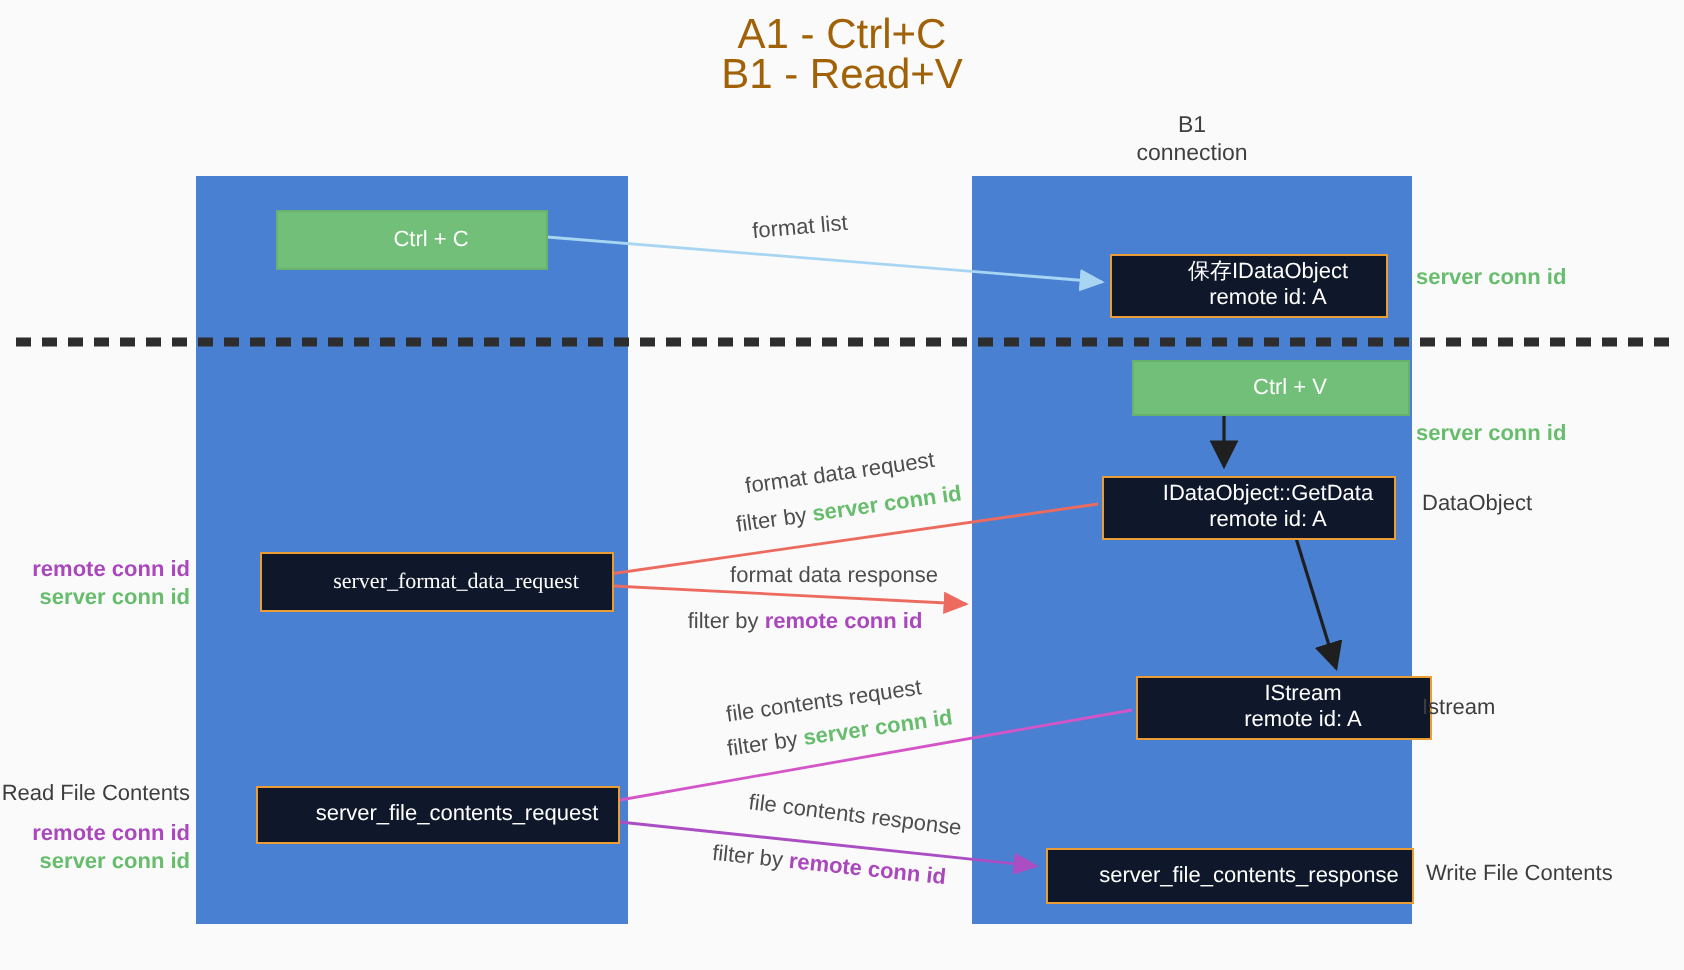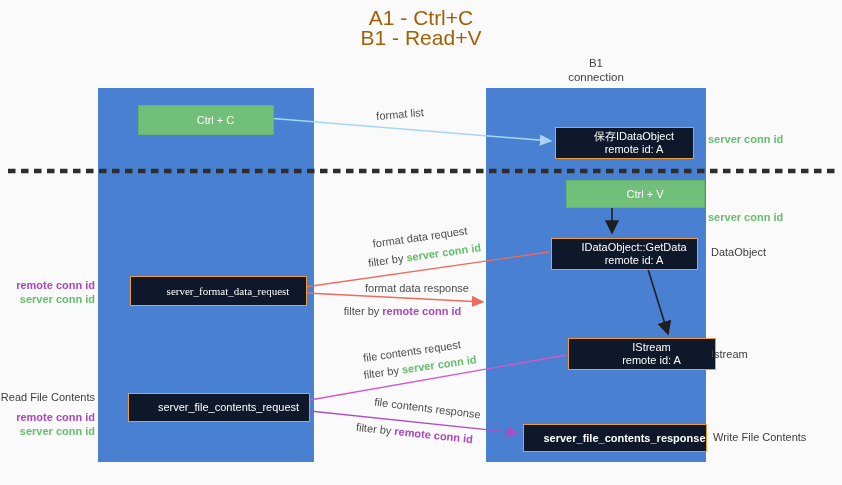--- a/index.html
+++ b/index.html
@@ -22,21 +22,21 @@
   .node.orange{background:#0f172a;border:1px solid #eb9c33;}
 
   #node-ctrl-c{left:138px;top:105px;width:115px;height:28px;}
   #node-save-idataobject{left:555px;top:127px;width:118px;height:30px;}
   #node-ctrl-v{left:554px;top:180px;width:118px;height:26px;margin-left:12px;}
   #node-getdata{left:551px;top:238px;width:126px;height:30px;}
   #node-format-request{left:130px;top:276px;width:156px;height:28px;font-family:Liberation Serif, serif;}
   #node-format-response{left:488px;top:290px;width:157px;height:26px;}
   #node-istream{left:568px;top:338px;width:127px;height:30px;}
   #node-file-request{left:128px;top:393px;width:161px;height:27px;}
-  #node-file-response{left:523px;top:424px;width:163px;height:26px;font-weight:bold;}
+  #node-file-response{left:523px;top:424px;width:163px;height:26px;}
 
   .side-label{position:absolute;font-size:11px;line-height:13px;color:#3d3d3d;white-space:nowrap;}
   .side-label.green{color:#67bd6d;font-weight:bold;}
   .side-label.purple{color:#ab47bc;font-weight:bold;}
   .left-col{left:0;width:95px;text-align:right;}
 
   #lab-scid-1{left:708px;top:133px;}
   #lab-scid-2{left:708px;top:211px;}
   #lab-dataobject{left:711px;top:246px;}
   #lab-istream{left:711px;top:348px;}

